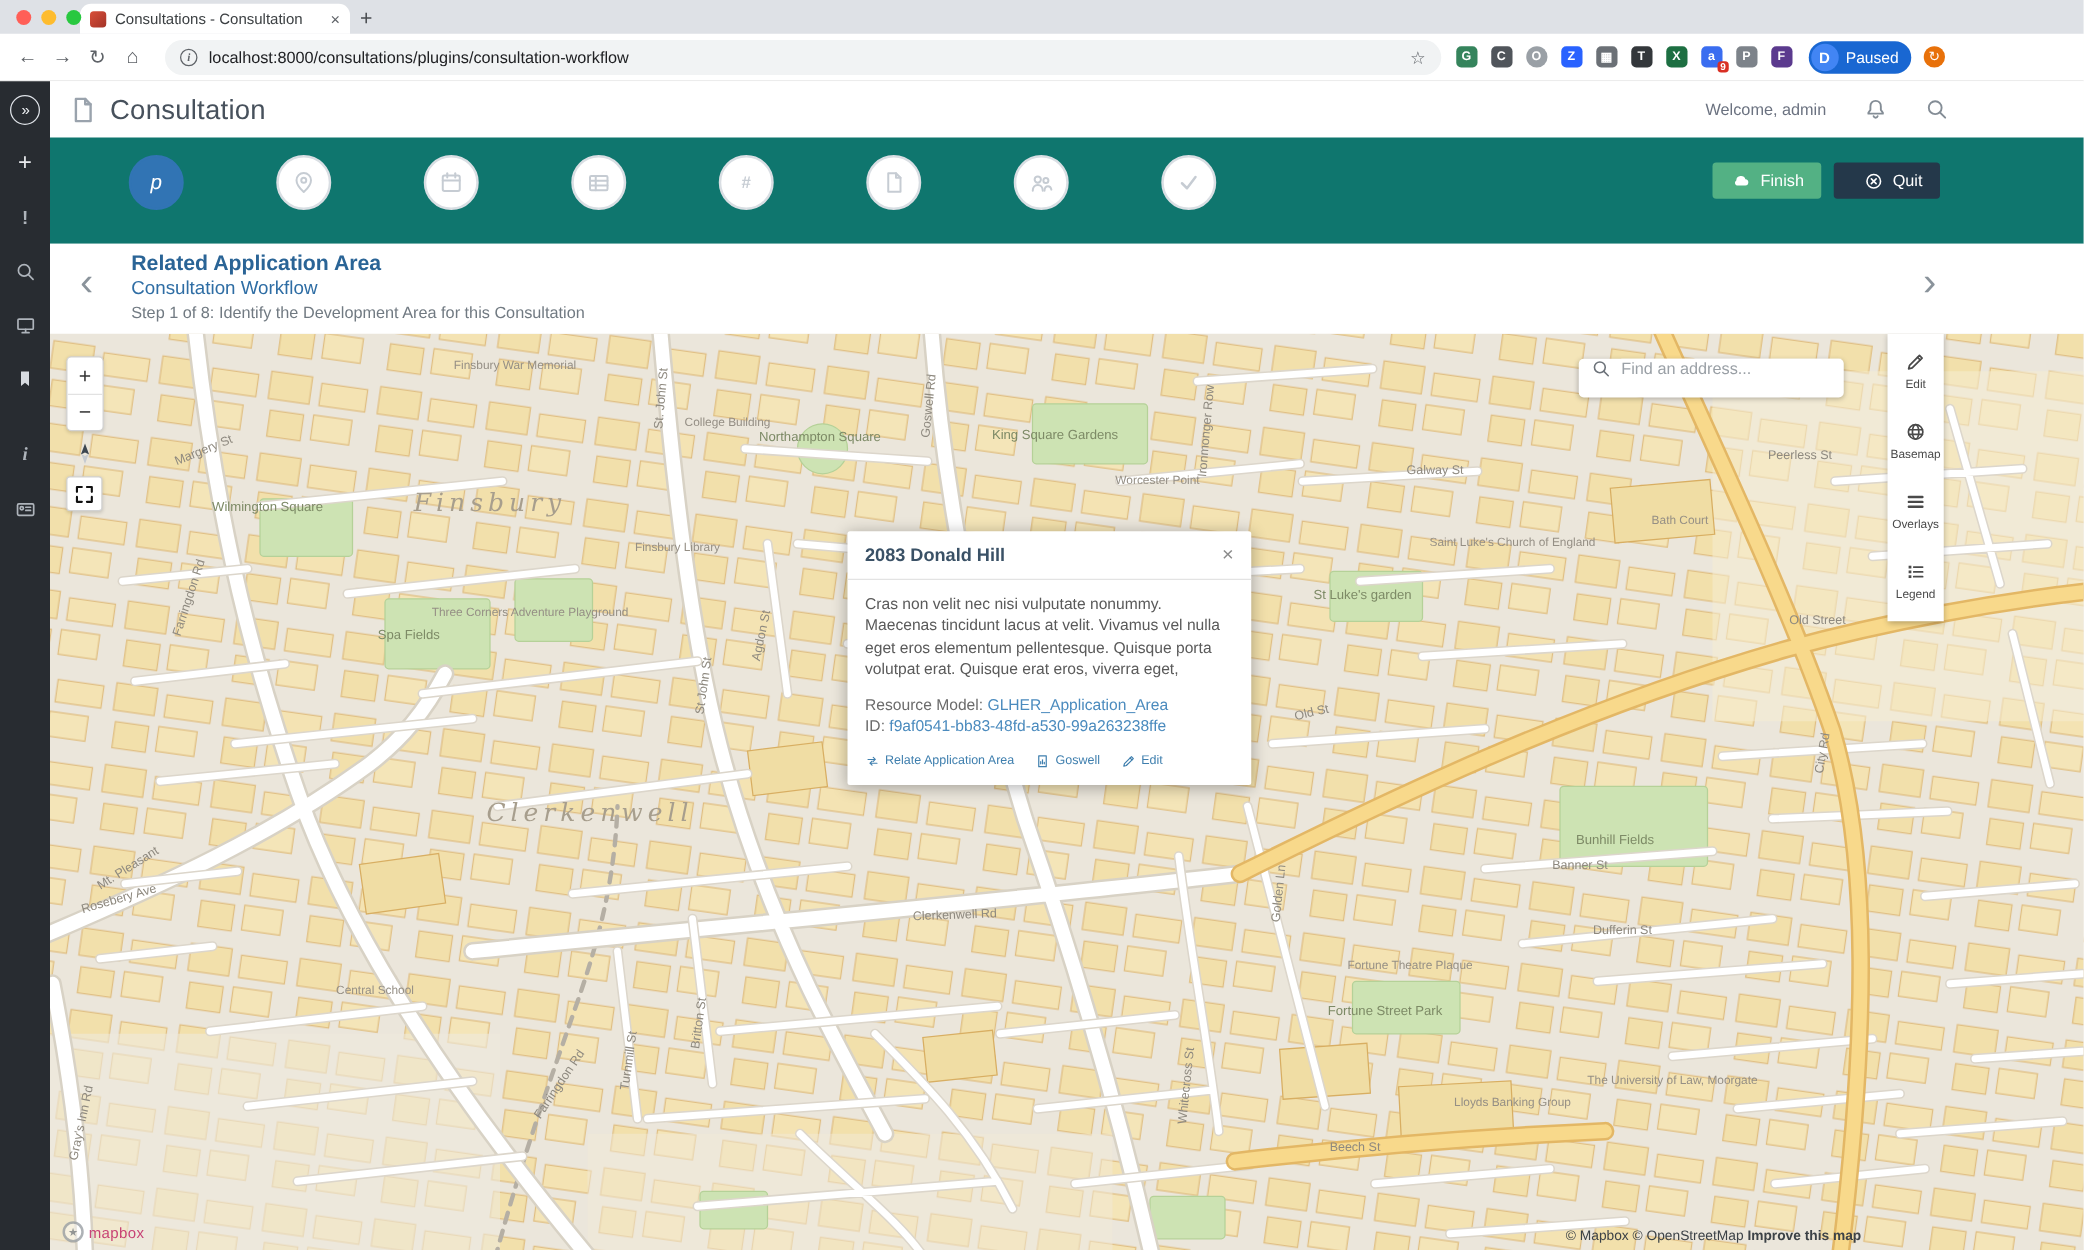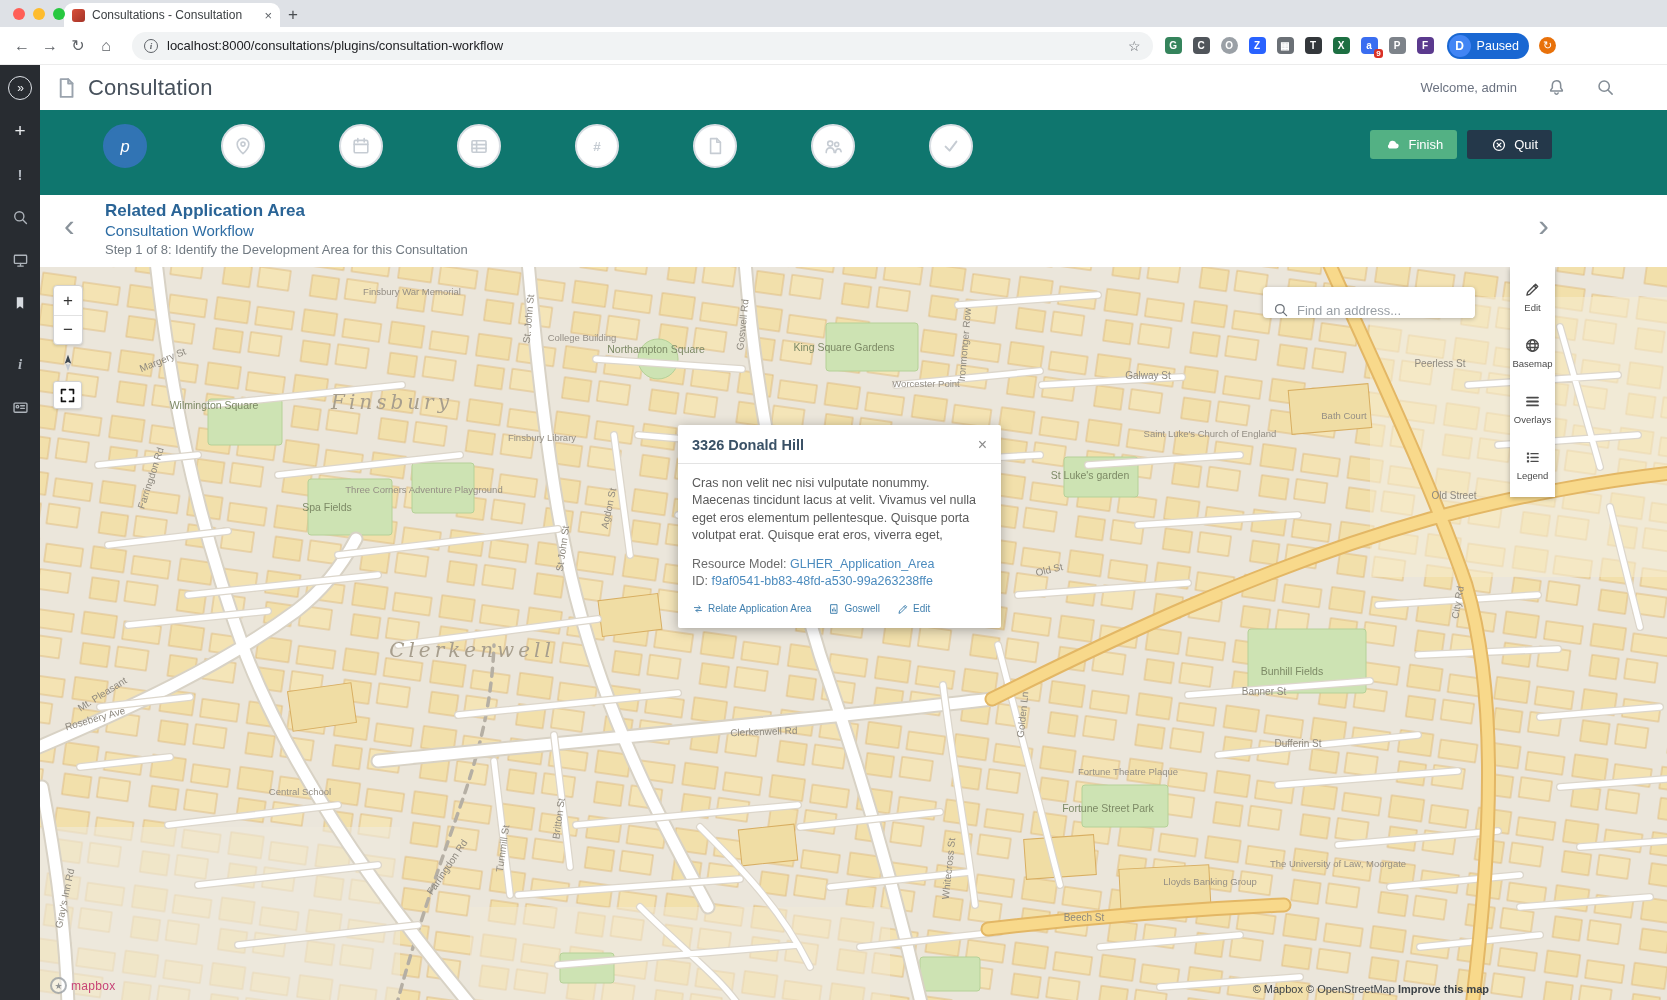--- a/index.html
+++ b/index.html
@@ -38,21 +38,21 @@
   .sn-expand { border:1.5px solid #dfe3e8; border-radius:50%; color:#eef1f4; font-size:12px; letter-spacing:-1px; }
   .sn-plus { color:#e8eaed; font-size:19px; }
   .sn-bang { font-weight:bold; }
   .sn-gap { height:18px; }
   .sn-info { font-family:"Liberation Serif",serif; font-weight:bold; font-style:italic; }
 
   .content { flex:1; position:relative; }
   .app-header { height:45px; display:flex; align-items:center; padding-left:14px; background:#fff; }
   .app-header .doc-ic { color:#9aa3ad; margin-right:10px; }
   .page-title { font-size:22px; color:#47515c; letter-spacing:.2px; }
-  .header-right { margin-left:auto; display:flex; align-items:center; gap:30px; padding-right:52px; }
+  .header-right { margin-left:auto; display:flex; align-items:center; gap:30px; padding-right:108px; }
   .welcome { font-size:13px; color:#6b7280; }
   .hdr-ic { color:#848d96; cursor:pointer; }
 
   .wf-strip { height:85px; position:relative; background:#0f766e; }
   .steps { display:flex; gap:74px; padding:14px 0 0 63px; }
   .step-circle { width:44px; height:44px; border-radius:50%; border:2px solid #d9dee3; background:#fff; color:#c6ccd3; display:flex; align-items:center; justify-content:center; cursor:pointer; flex:0 0 auto; }
   .step-circle.active { background:#3174b4; border-color:#3174b4; color:#fff; }
   .wf-buttons { position:absolute; top:20px; right:115px; display:flex; gap:10px; }
   .btn { height:29px; border-radius:3px; display:flex; align-items:center; gap:7px; padding:0 14px; font-size:13px; color:#fff; cursor:pointer; border:none; }
   .btn-finish { background:#53b184; }
@@ -74,21 +74,21 @@
   .lbl-place { font-size:10.5px; fill:#7d8a66; }
   .lbl-poi { font-size:9.5px; fill:#958f85; }
   .lbl-district { font-size:20px; fill:#a79e8d; font-style:italic; letter-spacing:4px; font-family:"DejaVu Serif","Liberation Serif",serif; }
 
   .zoom-box { position:absolute; left:13px; top:18px; width:30px; background:#fff; border:1px solid #d2d2d2; border-radius:4px; overflow:hidden; box-shadow:0 1px 3px rgba(0,0,0,.15); }
   .zoom-btn { height:29px; display:flex; align-items:center; justify-content:center; font-size:17px; color:#333; cursor:pointer; }
   .zoom-btn + .zoom-btn { border-top:1px solid #e2e2e2; }
   .compass-btn { position:absolute; left:13px; top:82px; width:30px; height:28px; display:flex; align-items:center; justify-content:center; cursor:pointer; }
   .extent-btn { position:absolute; left:13px; top:114px; width:29px; height:28px; background:#fff; border:1px solid #d2d2d2; border-radius:3px; display:flex; align-items:center; justify-content:center; color:#111; cursor:pointer; box-shadow:0 1px 3px rgba(0,0,0,.15); }
 
-  .map-search { position:absolute; top:20px; right:192px; width:212px; height:31px; background:#fff; border-radius:4px; box-shadow:0 1px 4px rgba(0,0,0,.25); display:flex; align-items:flex-end; gap:8px; padding:0 10px; }
+  .map-search { position:absolute; top:20px; right:192px; width:212px; height:31px; background:#fff; border-radius:4px; box-shadow:0 1px 4px rgba(0,0,0,.25); display:flex; align-items:flex-start; gap:8px; padding:0 10px; }
   .map-search .ms-ic { color:#6d737a; flex:0 0 auto; }
   .map-search input { border:none; outline:none; flex:1; font-size:13px; color:#333; font-family:"Liberation Sans",sans-serif; }
   .map-search input::placeholder { color:#9aa0a6; }
 
   .tools-bar { position:absolute; top:0; right:112px; width:45px; background:#fff; box-shadow:0 1px 5px rgba(0,0,0,.3); padding:14px 0 16px; display:flex; flex-direction:column; align-items:center; gap:24px; }
   .tool { display:flex; flex-direction:column; align-items:center; gap:4px; color:#4a4a4a; cursor:pointer; }
   .tool-label { font-size:9.5px; color:#4a4a4a; }
 
   .popup { position:absolute; left:638px; top:158px; width:323px; background:#fff; border-radius:2px; box-shadow:0 2px 12px rgba(0,0,0,.3); }
   .popup-hd { display:flex; align-items:center; justify-content:space-between; padding:12px 14px 10px; border-bottom:1px solid #e3e3e3; }
@@ -520,21 +520,21 @@
         <div class="tool">
           <svg class="ic" width="17" height="17">
               <use href="#i-legend"></use>
             </svg>
           <div class="tool-label">Legend</div>
         </div>
       </div>
 
       <div class="popup">
         <div class="popup-hd">
-          <div class="popup-title">3326 Donald Hill</div>
+          <div class="popup-title">2083 Donald Hill</div>
           <div class="popup-close">×</div>
         </div>
         <div class="popup-bd">
           <div class="popup-desc">Cras non velit nec nisi vulputate nonummy. Maecenas tincidunt lacus at velit. Vivamus vel nulla eget eros elementum pellentesque. Quisque porta volutpat erat. Quisque erat eros, viverra eget, congue eget, sempe…</div>
           <div class="popup-meta">
             <div><span class="meta-label">Resource Model:</span> <span class="plink">GLHER_Application_Area</span></div>
             <div><span class="meta-label">ID:</span> <span class="plink">f9af0541-bb83-48fd-a530-99a263238ffe</span></div>
           </div>
         </div>
         <div class="popup-actions">

